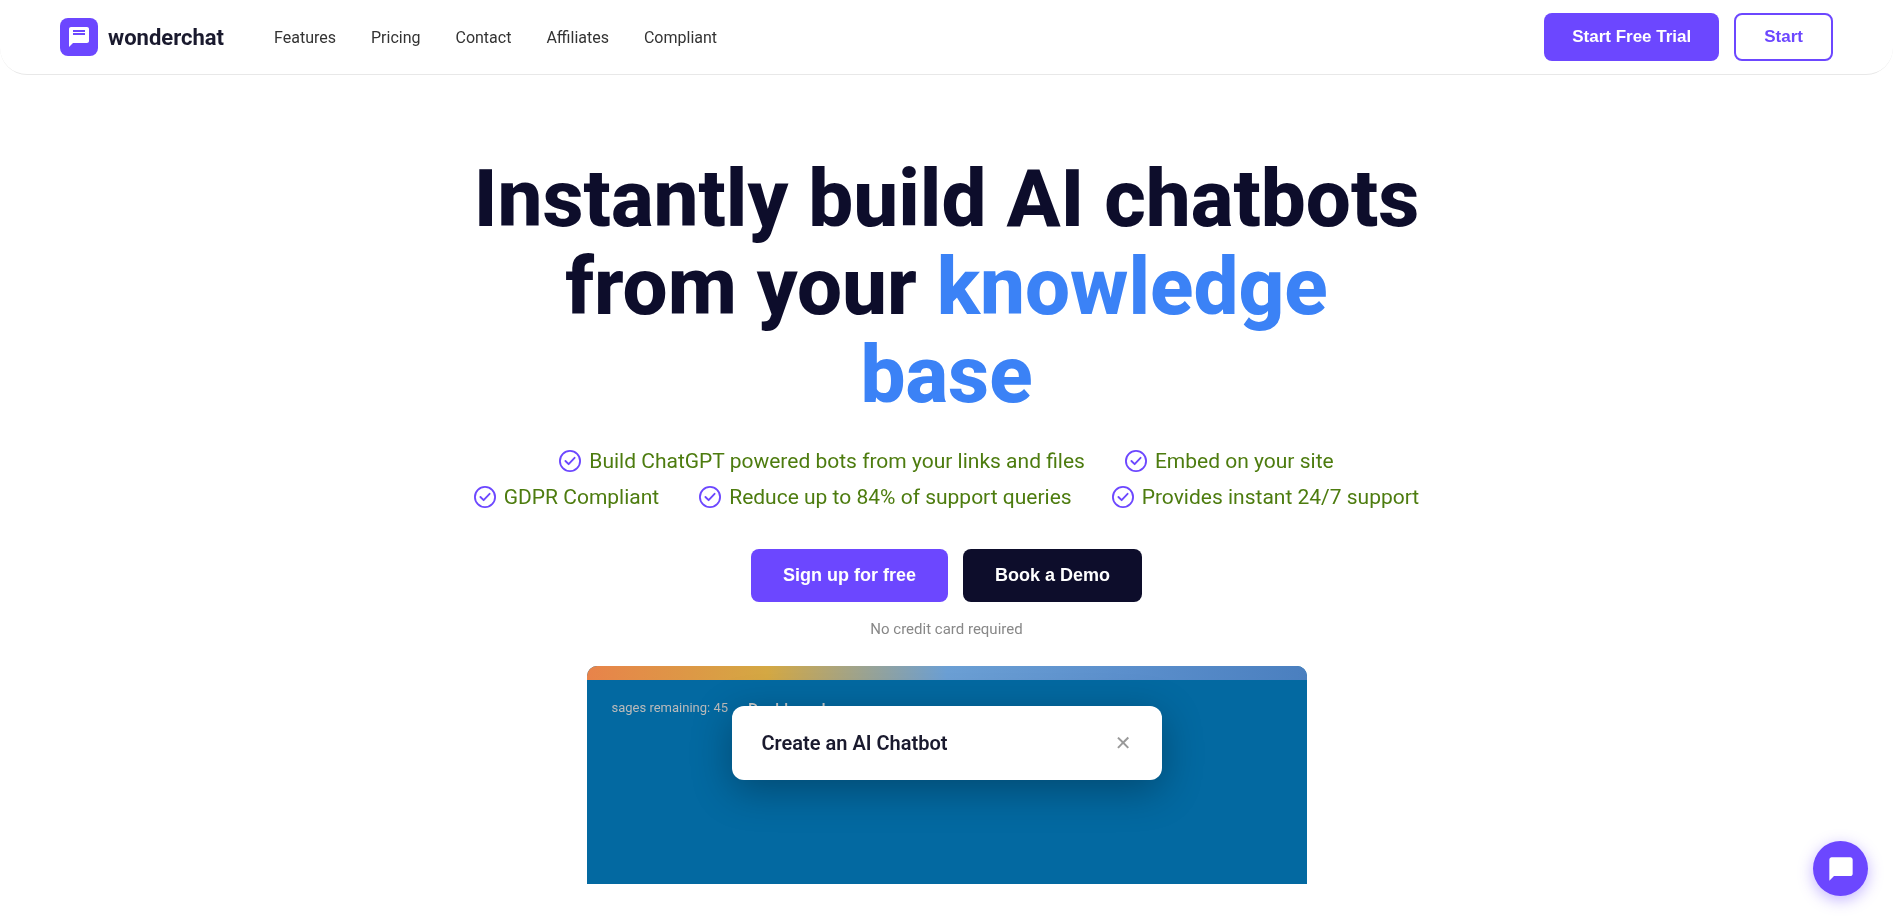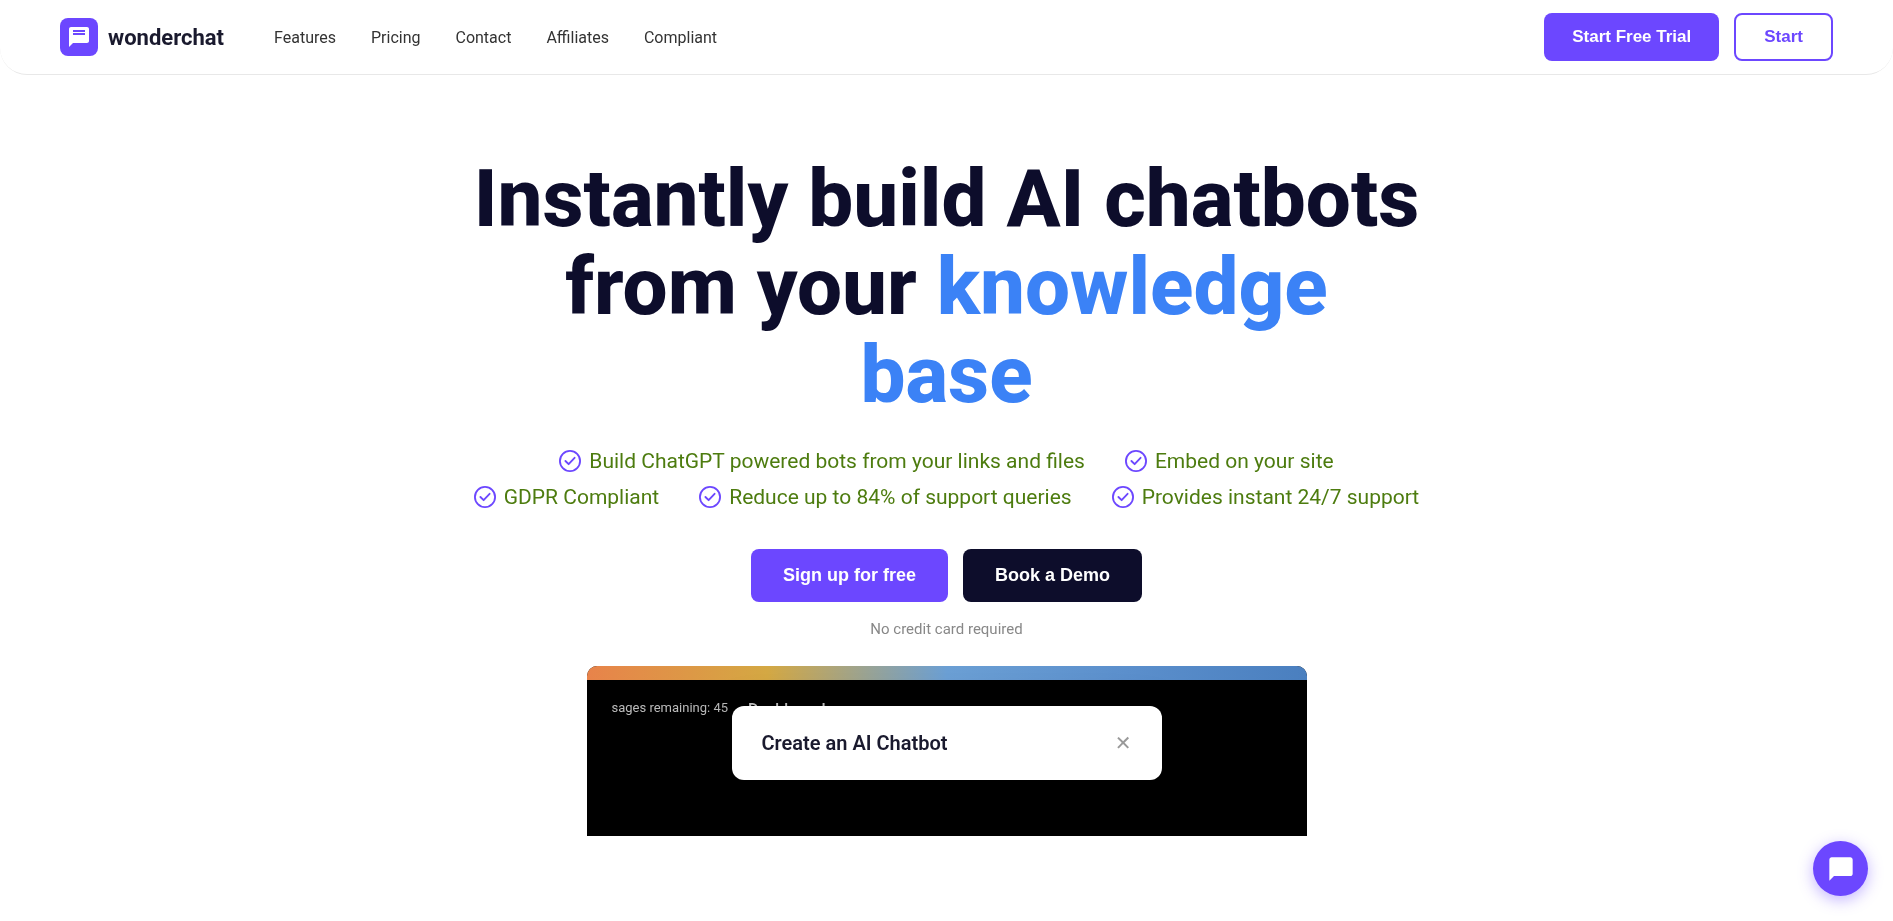--- a/index.html
+++ b/index.html
@@ -186,22 +186,22 @@
 
     .no-credit-card {
       font-size: 15px;
       color: #888;
       margin-bottom: 28px;
     }
 
     
     .demo-preview {
       width: 720px;
-      height: 170px;
-      background: #000000;
+      height: 218px;
+      background: #0369a1;
       border-radius: 10px 10px 0 0;
       position: relative;
       overflow: hidden;
     }
 
     .demo-preview-top {
       height: 14px;
       background: linear-gradient(90deg, #e8834a 0%, #d4a843 25%, #6b9fd4 50%, #5b8fcc 75%, #4a7fbf 100%);
     }
 

